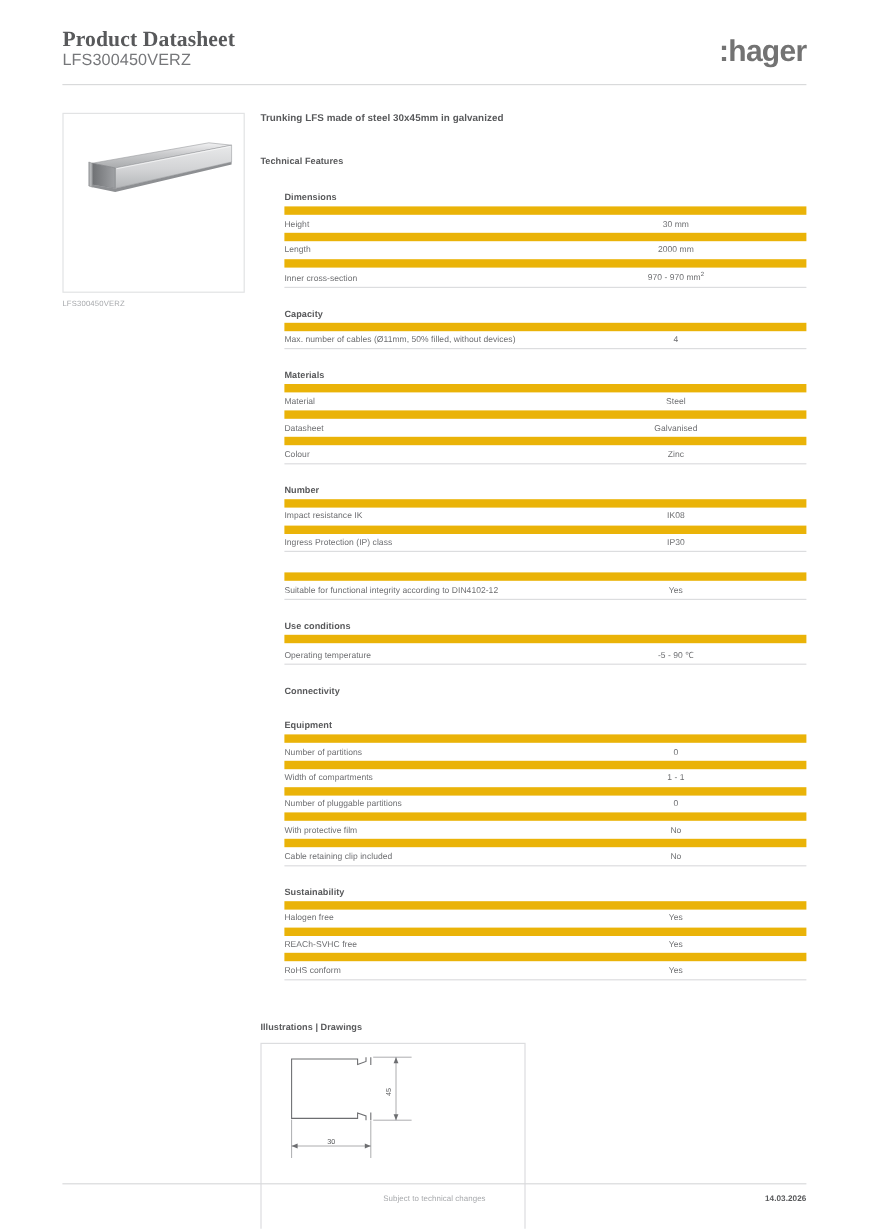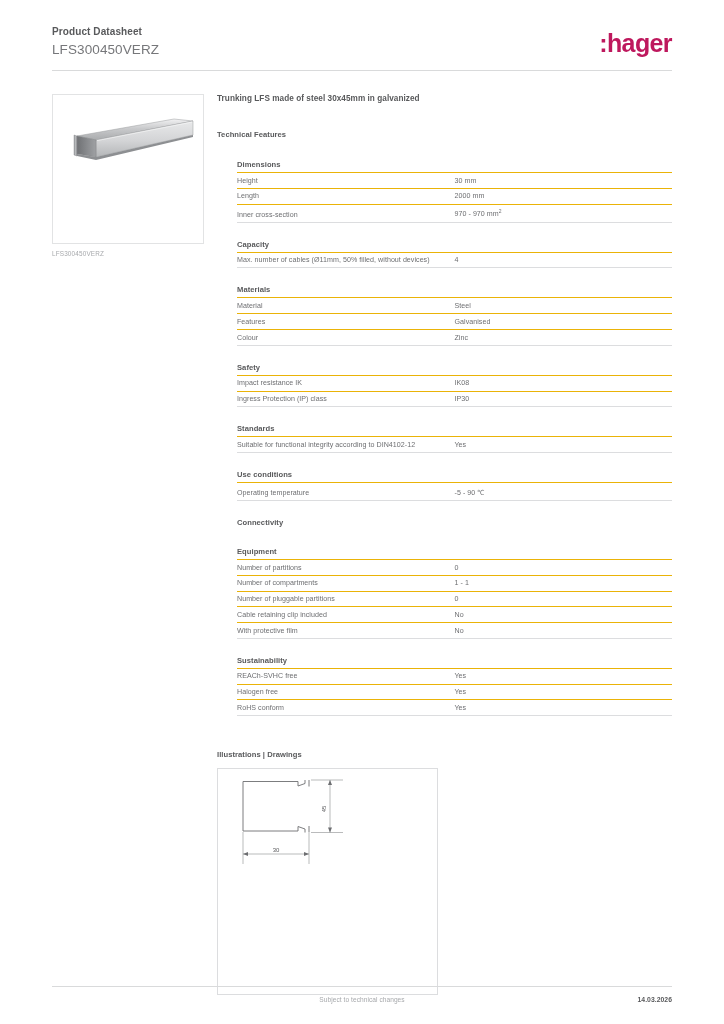--- a/index.html
+++ b/index.html
@@ -19,25 +19,26 @@
   
   #header {
     position: absolute;
     left: 52px;
     top: 24px;
     width: 620px;
     height: 52px;
   }
   #title-block { position: absolute; left: 0; top: 0; }
   #doc-title {
-    font-size: 10px;
+    font-size: 18px;
     font-weight: bold;
     color: #58595b;
     letter-spacing: 0.1px;
     line-height: 16px;
+    font-family: Liberation Serif, serif;
   }
   #doc-subtitle {
     font-size: 13.5px;
     font-weight: normal;
     color: #76777a;
     letter-spacing: 0.1px;
     line-height: 17px;
     margin-top: 1px;
   }
   #brand-logo {
@@ -111,31 +112,31 @@
     font-weight: bold;
     color: #58595b;
     padding-bottom: 3px;
     letter-spacing: 0.05px;
   }
   .spec-table {
     width: 100%;
     border-collapse: collapse;
     table-layout: fixed;
   }
-  .spec-table tr { border-top: 1px solid #eab308; }
+  .spec-table tr { border-top: 7px solid #eab308; }
   .spec-table tr:last-child { border-bottom: 1px solid #dcdddf; }
   .spec-table td {
     font-size: 7.1px;
     color: #6d6e71;
     padding: 3.6px 0 3.2px 0;
     vertical-align: baseline;
     letter-spacing: 0.04px;
   }
   .spec-label { text-align: left; }
-  .spec-value { text-align: left; white-space: nowrap; }
+  .spec-value { text-align: center; white-space: nowrap; }
   .spec-value sup { font-size: 5px; vertical-align: super; }
 
   
   #illustrations-section { margin-top: 34px; }
   #illustrations-title {
     font-size: 7.6px;
     font-weight: bold;
     color: #58595b;
     letter-spacing: 0.05px;
     margin-bottom: 9px;
@@ -185,21 +186,21 @@
   }
 </style>
 </head>
 <body>
 
 <div id="header">
   <div id="title-block">
     <div id="doc-title">Product Datasheet</div>
     <div id="doc-subtitle">LFS300450VERZ</div>
   </div>
-  <div id="brand-logo" style="color: #be185d;">:hager</div>
+  <div id="brand-logo" style="color: #737373;">:hager</div>
 </div>
 <div id="header-rule"></div>
 
 <div id="product-figure">
   <div id="product-image-box">
     <svg width="150" height="148" viewBox="0 0 150 148">
       <defs>
         <linearGradient id="topFace" x1="0" y1="0" x2="0" y2="1">
           <stop offset="0%" stop-color="#f2f2f3"></stop>
           <stop offset="45%" stop-color="#c9cacc"></stop>
@@ -274,47 +275,46 @@
       </div>
       <div class="spec-group">
         <div class="group-title">Materials</div>
         <table class="spec-table">
           <tbody>
             <tr>
               <td class="spec-label">Material</td>
               <td class="spec-value">Steel</td>
             </tr>
             <tr>
-              <td class="spec-label">Features</td>
+              <td class="spec-label">Datasheet</td>
               <td class="spec-value">Galvanised</td>
             </tr>
             <tr>
               <td class="spec-label">Colour</td>
               <td class="spec-value">Zinc</td>
             </tr>
           </tbody>
         </table>
       </div>
       <div class="spec-group">
-        <div class="group-title">Safety</div>
+        <div class="group-title">Number</div>
         <table class="spec-table">
           <tbody>
             <tr>
               <td class="spec-label">Impact resistance IK</td>
               <td class="spec-value">IK08</td>
             </tr>
             <tr>
               <td class="spec-label">Ingress Protection (IP) class</td>
               <td class="spec-value">IP30</td>
             </tr>
           </tbody>
         </table>
       </div>
       <div class="spec-group">
-        <div class="group-title">Standards</div>
         <table class="spec-table">
           <tbody>
             <tr>
               <td class="spec-label">Suitable for functional integrity according to DIN4102-12</td>
               <td class="spec-value">Yes</td>
             </tr>
           </tbody>
         </table>
       </div>
       <div class="spec-group">
@@ -333,48 +333,48 @@
       </div>
       <div class="spec-group">
         <div class="group-title">Equipment</div>
         <table class="spec-table">
           <tbody>
             <tr>
               <td class="spec-label">Number of partitions</td>
               <td class="spec-value">0</td>
             </tr>
             <tr>
-              <td class="spec-label">Number of compartments</td>
+              <td class="spec-label">Width of compartments</td>
               <td class="spec-value">1 - 1</td>
             </tr>
             <tr>
               <td class="spec-label">Number of pluggable partitions</td>
               <td class="spec-value">0</td>
             </tr>
             <tr>
+              <td class="spec-label">With protective film</td>
+              <td class="spec-value">No</td>
+            </tr>
+            <tr>
               <td class="spec-label">Cable retaining clip included</td>
               <td class="spec-value">No</td>
             </tr>
-            <tr>
-              <td class="spec-label">With protective film</td>
-              <td class="spec-value">No</td>
-            </tr>
           </tbody>
         </table>
       </div>
       <div class="spec-group">
         <div class="group-title">Sustainability</div>
         <table class="spec-table">
           <tbody>
             <tr>
+              <td class="spec-label">Halogen free</td>
+              <td class="spec-value">Yes</td>
+            </tr>
+            <tr>
               <td class="spec-label">REACh-SVHC free</td>
-              <td class="spec-value">Yes</td>
-            </tr>
-            <tr>
-              <td class="spec-label">Halogen free</td>
               <td class="spec-value">Yes</td>
             </tr>
             <tr>
               <td class="spec-label">RoHS conform</td>
               <td class="spec-value">Yes</td>
             </tr>
           </tbody>
         </table>
       </div>
     </div>

